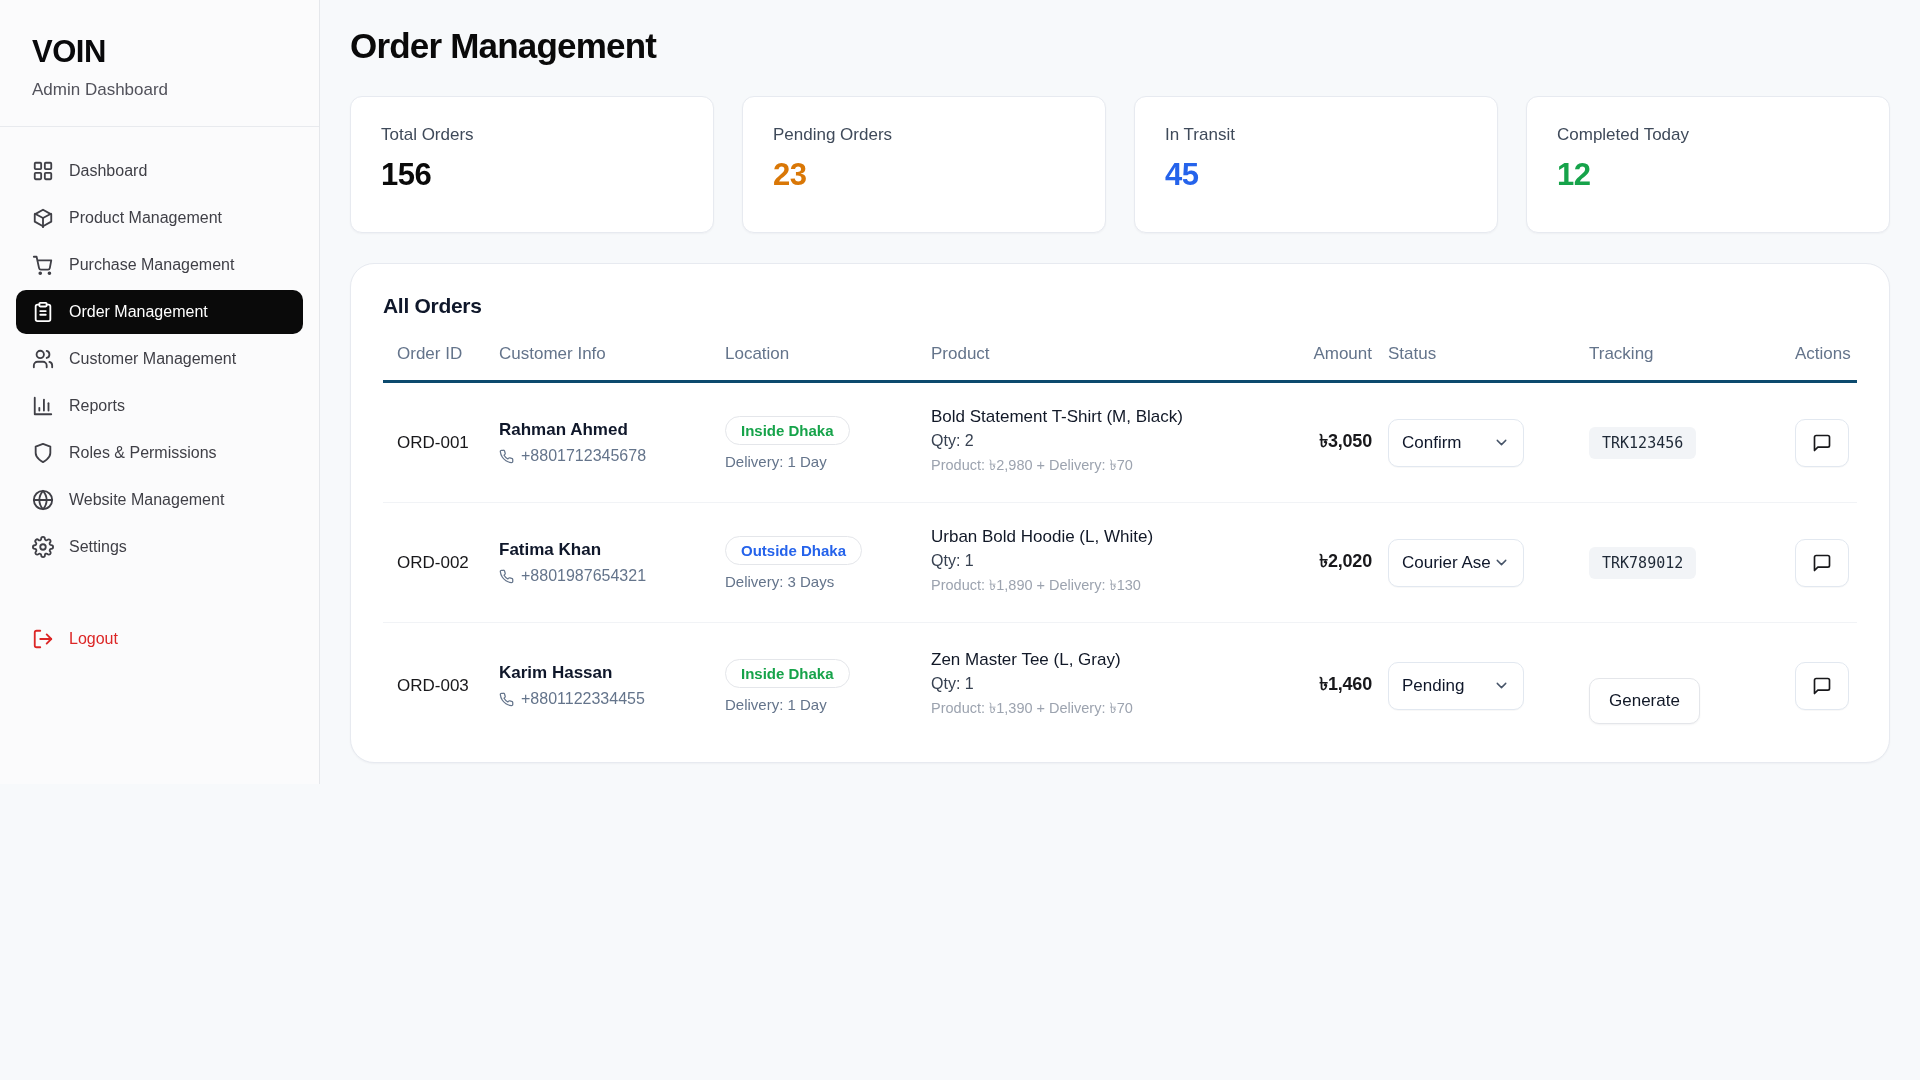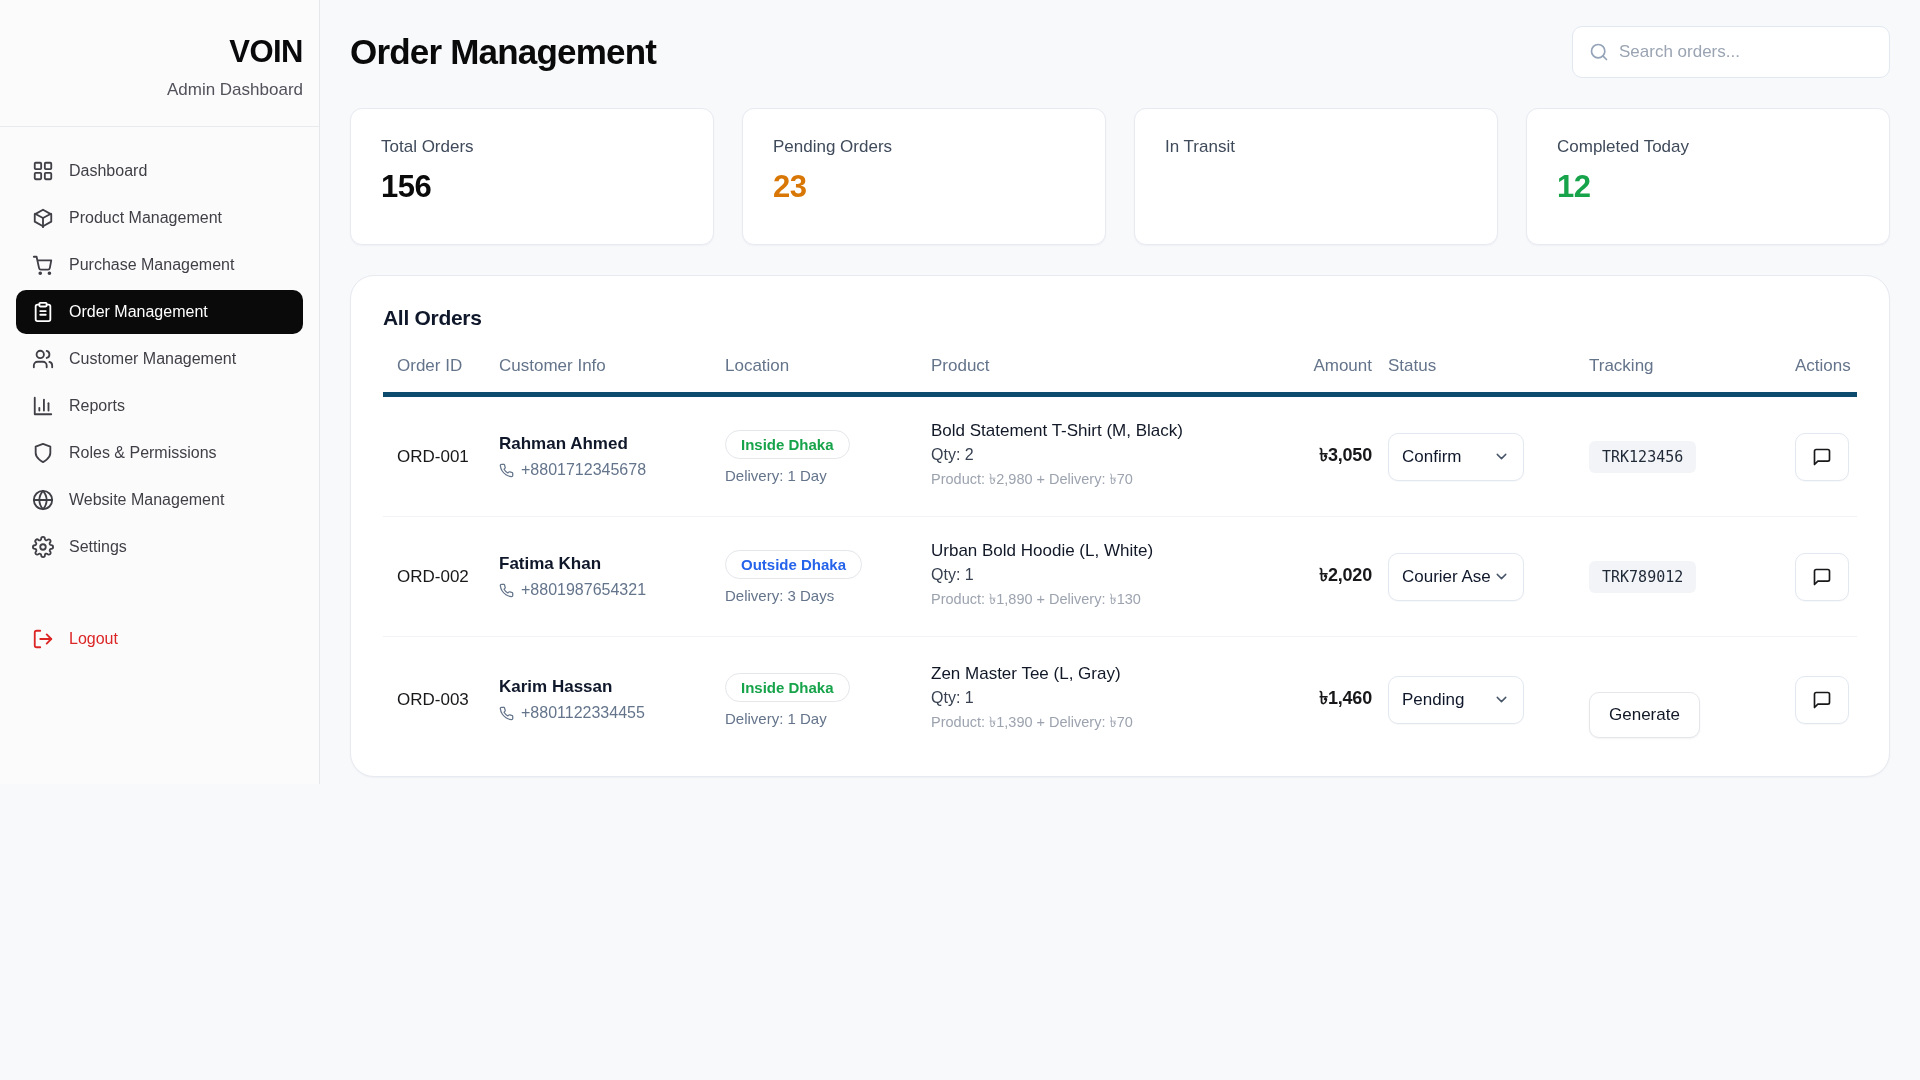--- a/index.html
+++ b/index.html
@@ -4,21 +4,21 @@
 <style>
   * { margin:0; padding:0; box-sizing:border-box; }
   html,body { width:1920px; height:1080px; overflow:hidden; }
   body {
     font-family:"Liberation Sans","DejaVu Sans",sans-serif;
     background:#f7f9fb; color:#0f172a; display:flex;
   }
   
   .sidebar {
     width:320px; min-width:320px; height:784px; background:#fbfbfc;
-    border-right:1px solid #e5e7eb; padding:30px 16px; display:flex; flex-direction:column;text-align:right;
+    border-right:1px solid #e5e7eb; padding:30px 16px; display:flex; flex-direction:column;
   }
   .brand { padding:4px 16px 26px 16px; border-bottom:1px solid #e8eaee; margin:0 -16px 22px -16px; padding-left:32px; }
   .brand-name { font-size:31px; font-weight:800; letter-spacing:-0.5px; color:#09090b; }
   .brand-sub { font-size:17px; color:#52525b; margin-top:10px; }
   .nav-item {
     display:flex; align-items:center; gap:15px; padding:11px 16px; border-radius:10px;
     font-size:16px; color:#3f3f46; margin-bottom:3px; cursor:pointer;
   }
   .nav-item .nicon { width:22px; height:22px; display:inline-flex; flex:0 0 22px; }
   .nav-item .nicon svg { width:22px; height:22px; stroke:currentColor; fill:none; stroke-width:2; stroke-linecap:round; stroke-linejoin:round; }
@@ -47,21 +47,21 @@
   .panel {
     background:#ffffff; border:1px solid #e7eaf0; border-radius:24px; margin-top:30px;
     padding:30px 32px 14px 32px; box-shadow:0 1px 2px rgba(16,24,40,.04);
   }
   .panel-title { font-size:21px; font-weight:700; letter-spacing:-0.3px; }
   .tbl { margin-top:26px; }
   .tbl-row {
     display:grid; grid-template-columns:100px 210px 190px 320px 105px 185px 190px 1fr;
     column-gap:16px; align-items:center;
   }
-  .tbl-head { border-bottom:5px solid #0c4a6e; padding-bottom:16px; }
+  .tbl-head { border-bottom:3px solid #0c4a6e; padding-bottom:16px; }
   .tbl-head .th { font-size:17px; color:#64748b; font-weight:400; }
   .th.first, .td.first { padding-left:14px; }
   .th.amount, .td.amount { text-align:right; }
   .tbl-body .tbl-row { padding:24px 0; border-bottom:1px solid #f1f3f6; min-height:110px; }
   .tbl-body .tbl-row:last-child { border-bottom:none; }
   .order-id { font-size:17px; font-weight:500; color:#18181b; }
   .cust-name { font-size:17px; font-weight:600; color:#0f172a; }
   .cust-phone { font-size:16px; color:#64748b; margin-top:7px; display:flex; align-items:center; gap:7px; }
   .cust-phone svg { width:15px; height:15px; stroke:#64748b; fill:none; stroke-width:2; stroke-linecap:round; stroke-linejoin:round; }
   .zone-badge {
@@ -208,42 +208,34 @@
         </span>
       <span>Logout</span>
     </div>
   </nav>
 </aside>
 
 <main class="main">
 
   <div class="topbar">
     <h1 class="page-title">Order Management</h1>
-    <div class="search-box">
-      <span style="display:inline-flex">
-          <svg viewBox="0 0 24 24">
-            <circle cx="11" cy="11" r="8"></circle>
-            <line x1="21" y1="21" x2="16.65" y2="16.65"></line>
-          </svg>
-        </span>
-      <input type="text" placeholder="Search orders..." style="">
-    </div>
   </div>
 
   <section class="stats">
     <div class="stat-card">
       <div class="stat-label">Total Orders</div>
       <div class="stat-value" style="color: rgb(10, 10, 10);">156</div>
     </div>
     <div class="stat-card">
       <div class="stat-label">Pending Orders</div>
       <div class="stat-value" style="color: rgb(217, 119, 6);">23</div>
     </div>
     <div class="stat-card">
       <div class="stat-label">In Transit</div>
+      <div class="stat-value" style="color: rgb(37, 99, 235);">45</div>
     </div>
     <div class="stat-card">
       <div class="stat-label">Completed Today</div>
       <div class="stat-value" style="color: rgb(22, 163, 74);">12</div>
     </div>
   </section>
 
   <section class="panel">
     <h2 class="panel-title">All Orders</h2>
 

